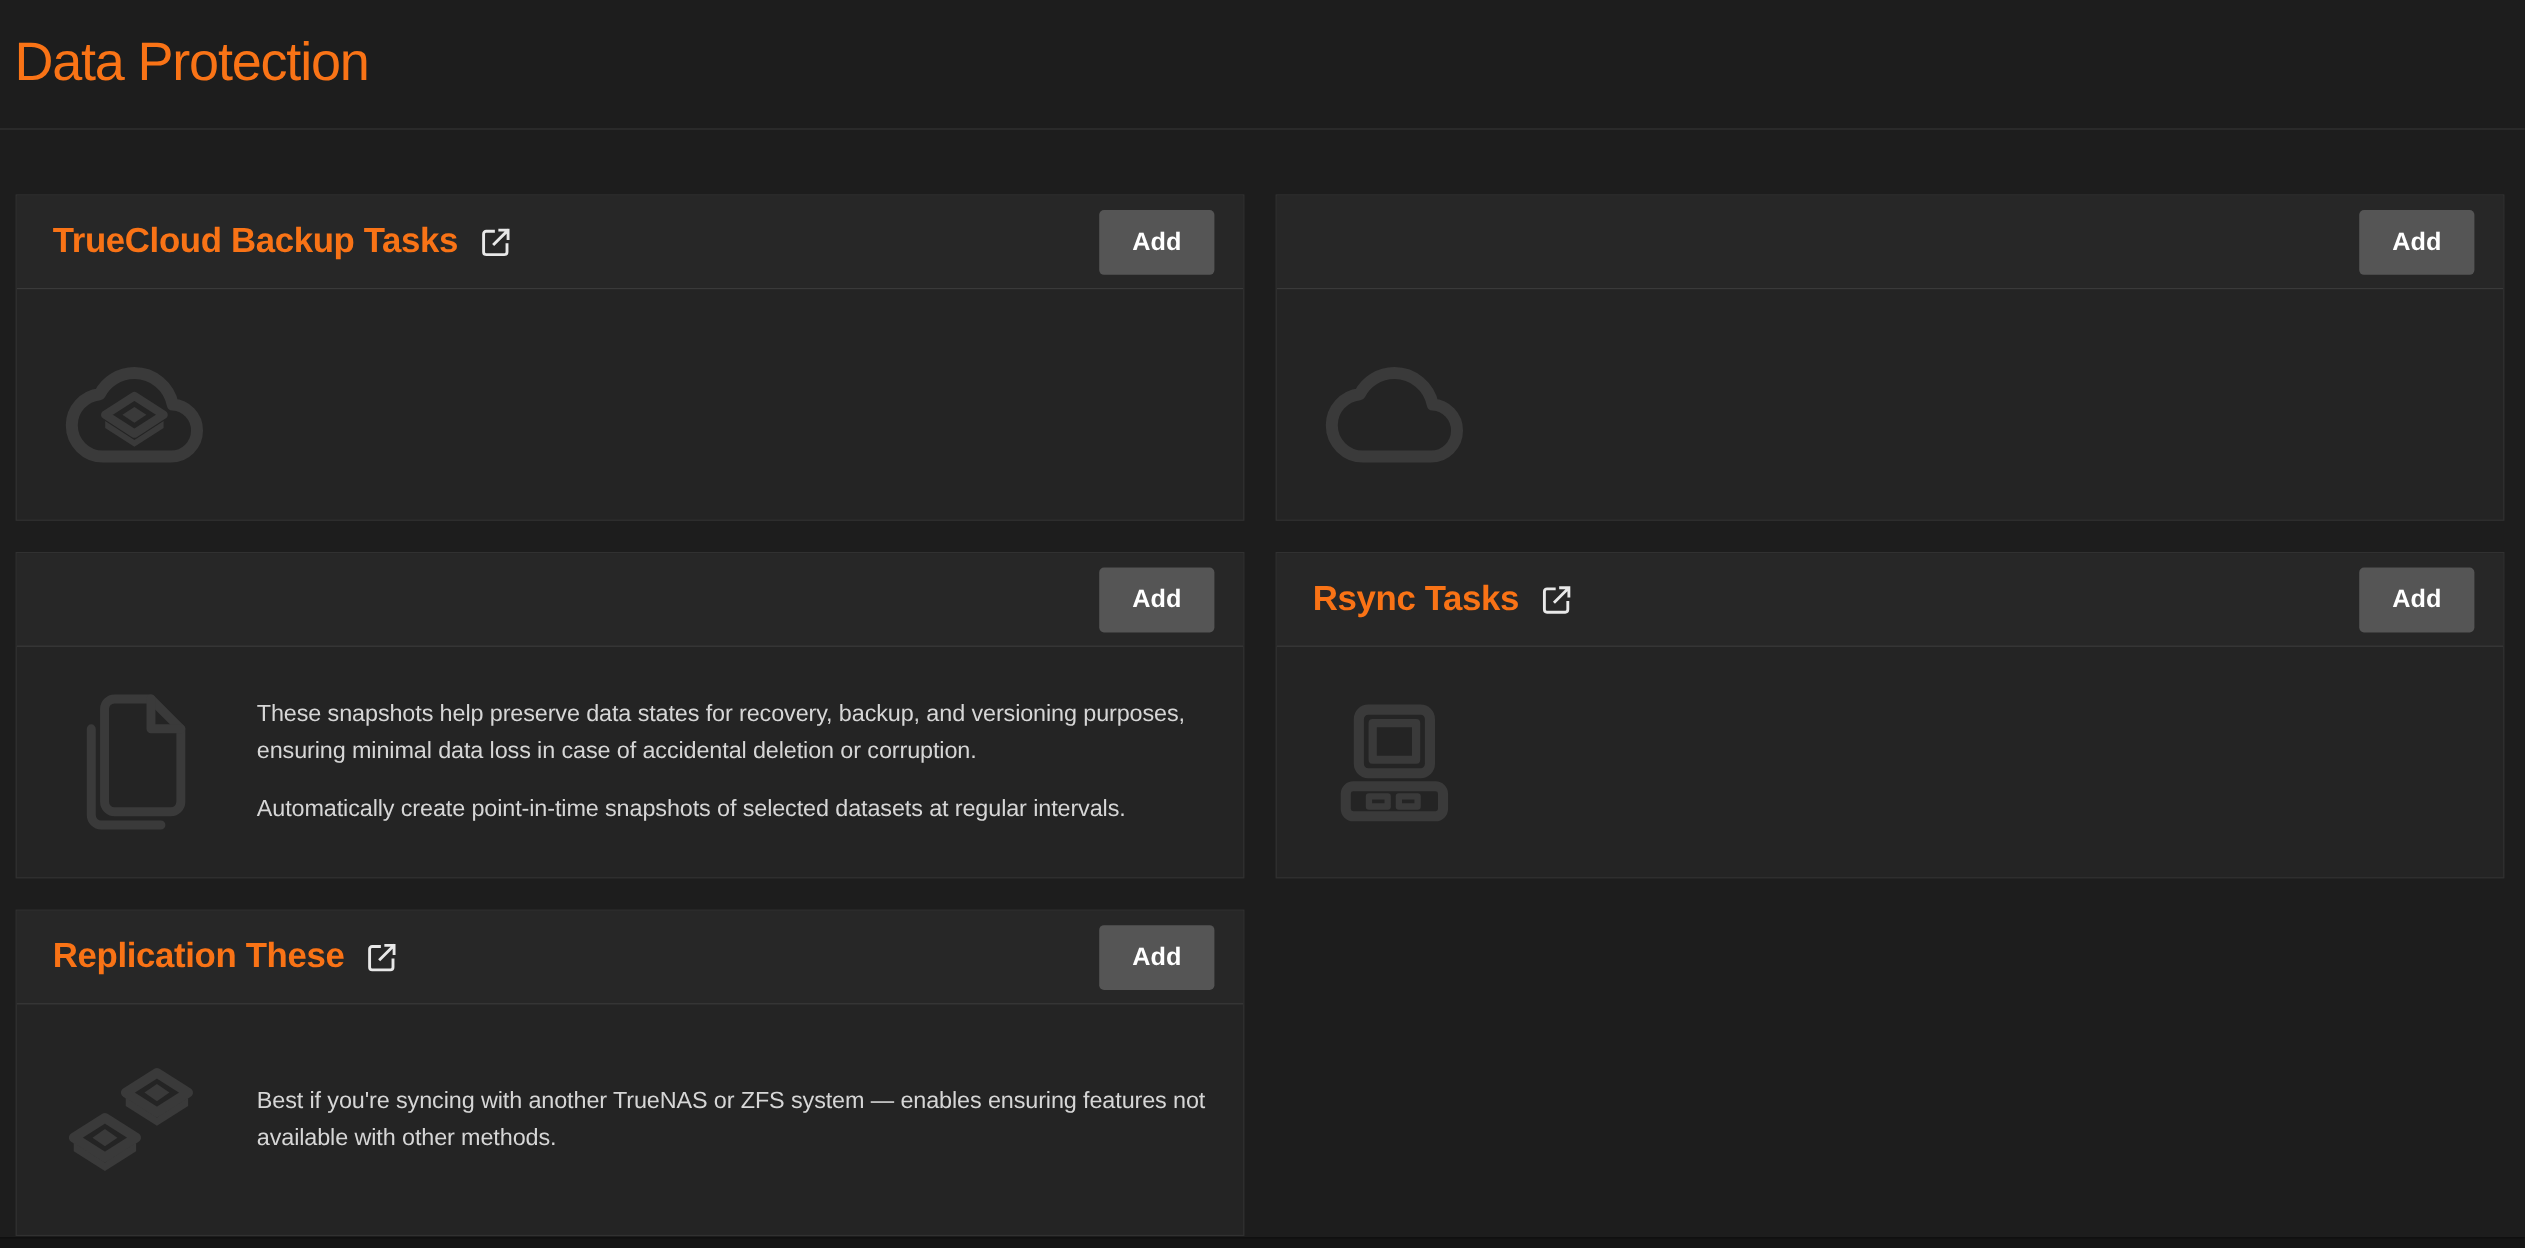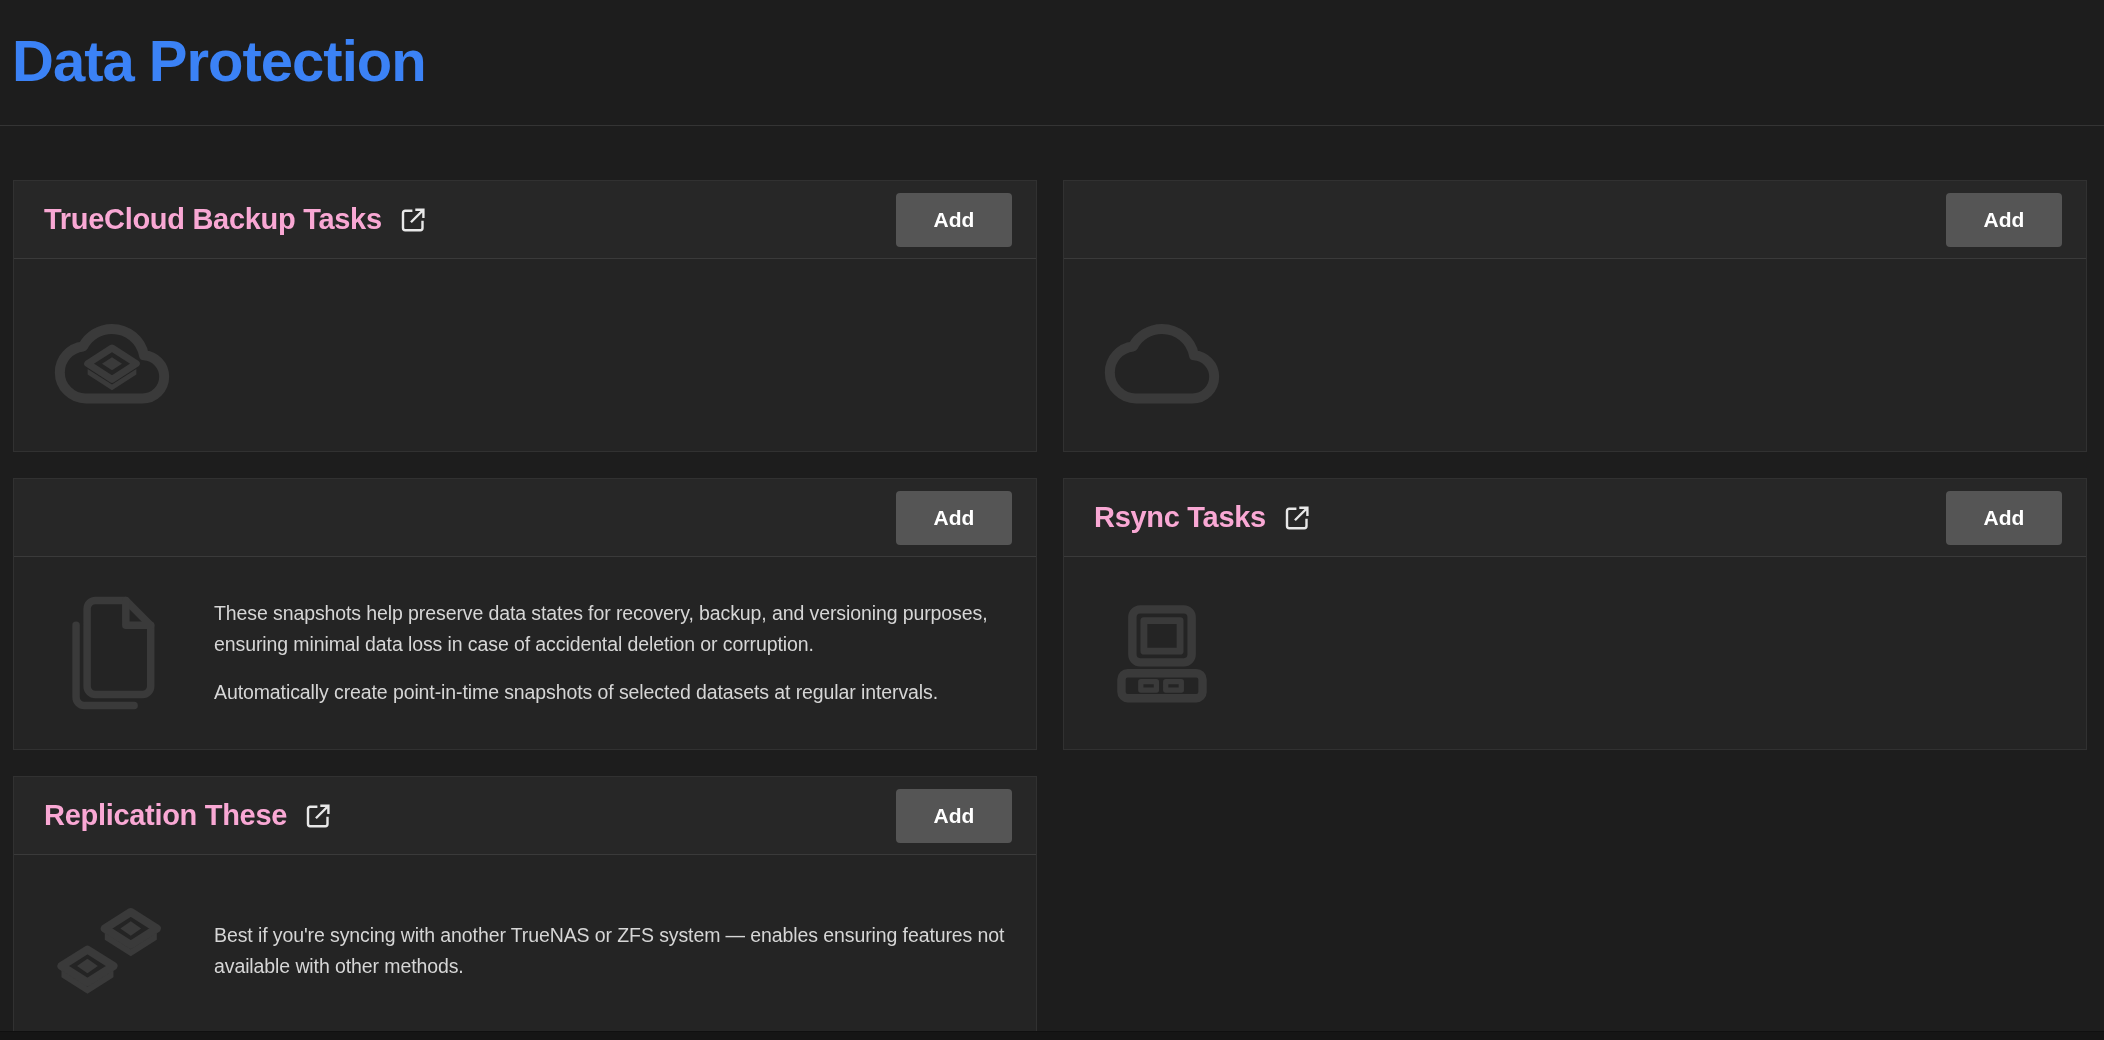--- a/index.html
+++ b/index.html
@@ -7,24 +7,24 @@
   body {
     width: 2104px; height: 1040px;
     background: #1d1d1d;
     font-family: "Liberation Sans", sans-serif;
     overflow: hidden;
     position: relative;
   }
   .title-bar { padding: 20px 0 0 12px; }
   h1.page-title {
     margin: 0;
-    font-size: 58px;
-    font-weight: 700;
+    font-size: 45px;
+    font-weight: 400;
     letter-spacing: -1px;
-    color: #3b82f6;
+    color: #f97316;
     line-height: 1.4;
   }
   .title-divider { height: 1px; background: #343434; margin-top: 24px; }
   .cards-grid {
     display: grid;
     grid-template-columns: 1024px 1024px;
     column-gap: 26px;
     row-gap: 26px;
     margin: 54px 17px 0 13px;
   }
@@ -39,28 +39,28 @@
     background: #272727;
     border-bottom: 1px solid #3a3a3a;
     display: flex;
     align-items: center;
     padding: 0 24px 0 30px;
   }
   .card-title {
     font-size: 29px;
     font-weight: 700;
     letter-spacing: -0.3px;
-    color: #f9a8d4;
+    color: #f97316;
     white-space: nowrap;
   }
   .ext-link { margin-left: 16px; display: block; cursor: pointer; }
   .title-group { display: flex; align-items: center; }
   .add-btn {
     margin-left: auto;
-    width: 116px; height: 54px;
+    width: 96px; height: 54px;
     background: #555555;
     color: #ffffff;
     border: none;
     border-radius: 4px;
     font-family: "Liberation Sans", sans-serif;
     font-size: 21px;
     font-weight: 600;
     cursor: pointer;
   }
   .card-body {

